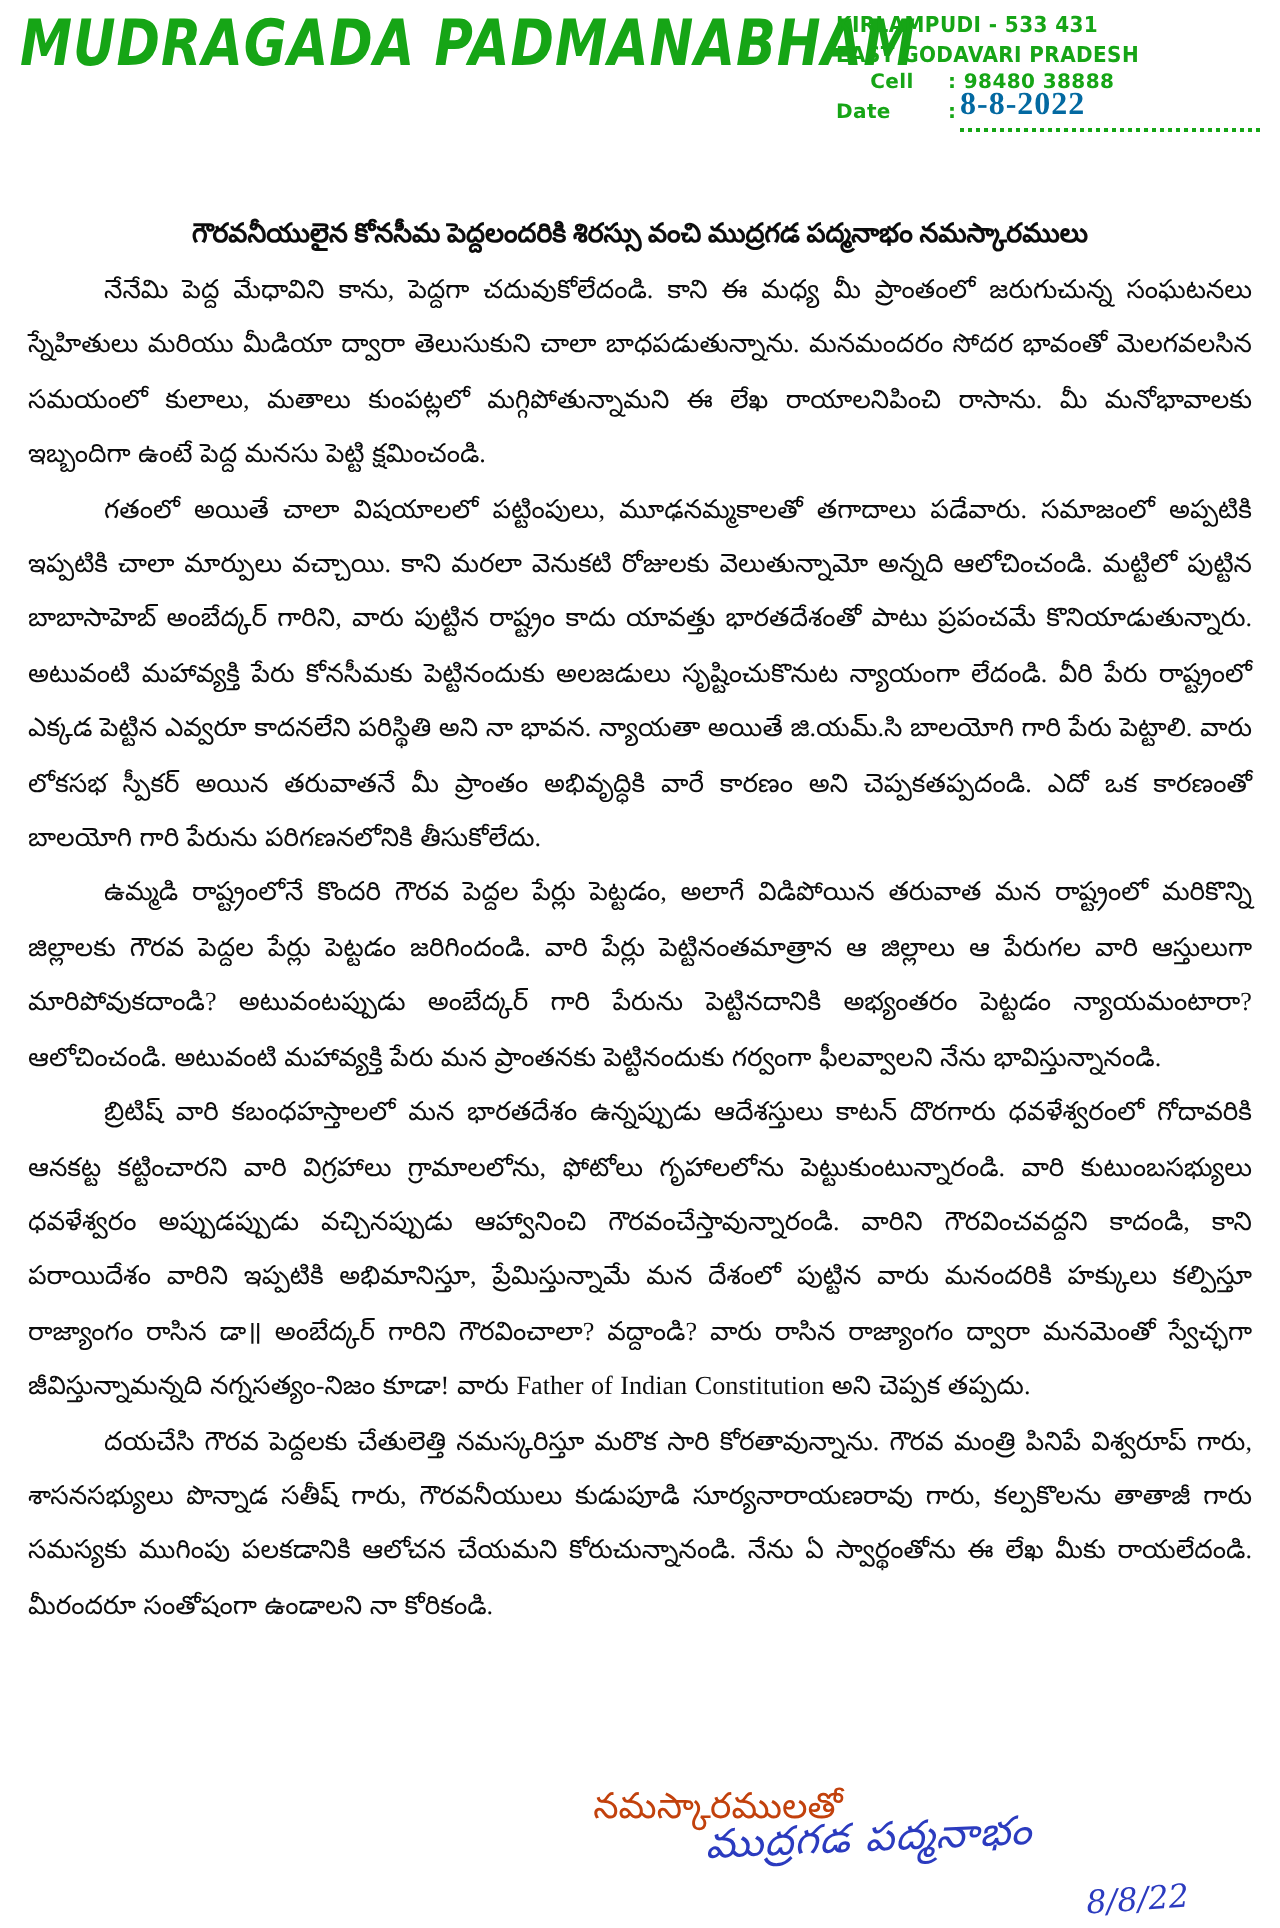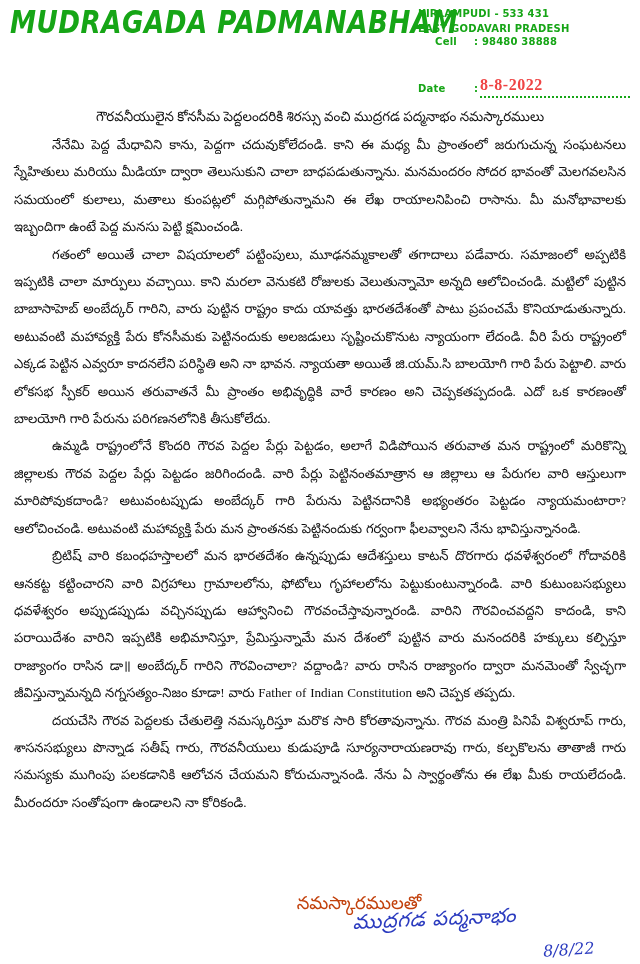--- a/index.html
+++ b/index.html
@@ -72,38 +72,37 @@
     width: 56px;
     text-align: center;
   }
   .cell-value {
     display: inline-block;
   }
   .date-row {
     position: relative;
     height: 18px;
     white-space: nowrap;
-    margin-top: 32px;
   }
   .date-label {
     display: inline-block;
     width: 56px;
   }
   .date-colon {
     display: inline-block;
     width: 8px;
   }
   .date-written {
     position: absolute;
     left: 62px;
     top: -4px;
     font-family: "Liberation Serif", serif;
     font-weight: bold;
     font-size: 16px;
-    color: #ef4444;
+    color: #0369a1;
     letter-spacing: 0.5px;
   }
   .date-rule {
     position: absolute;
     left: 62px;
     top: 14px;
     width: 150px;
     border-bottom: 2px dotted #16a516;
   }
 
@@ -115,21 +114,21 @@
     width: 612px;
     font-family: "Liberation Serif", serif;
     color: #0d0d0d;
     font-size: 13.1px;
     line-height: 27.4px;
     text-align: justify;
     text-justify: inter-word;
   }
   .salutation {
     text-align: center;
-    font-weight: normal;
+    font-weight: bold;
     font-size: 13.4px;
     line-height: 26px;
     margin: 0 0 1px 0;
     padding: 0 6px;
   }
   p.para {
     margin: 0;
     text-indent: 38px;
     text-align: justify;
     text-align-last: left;

